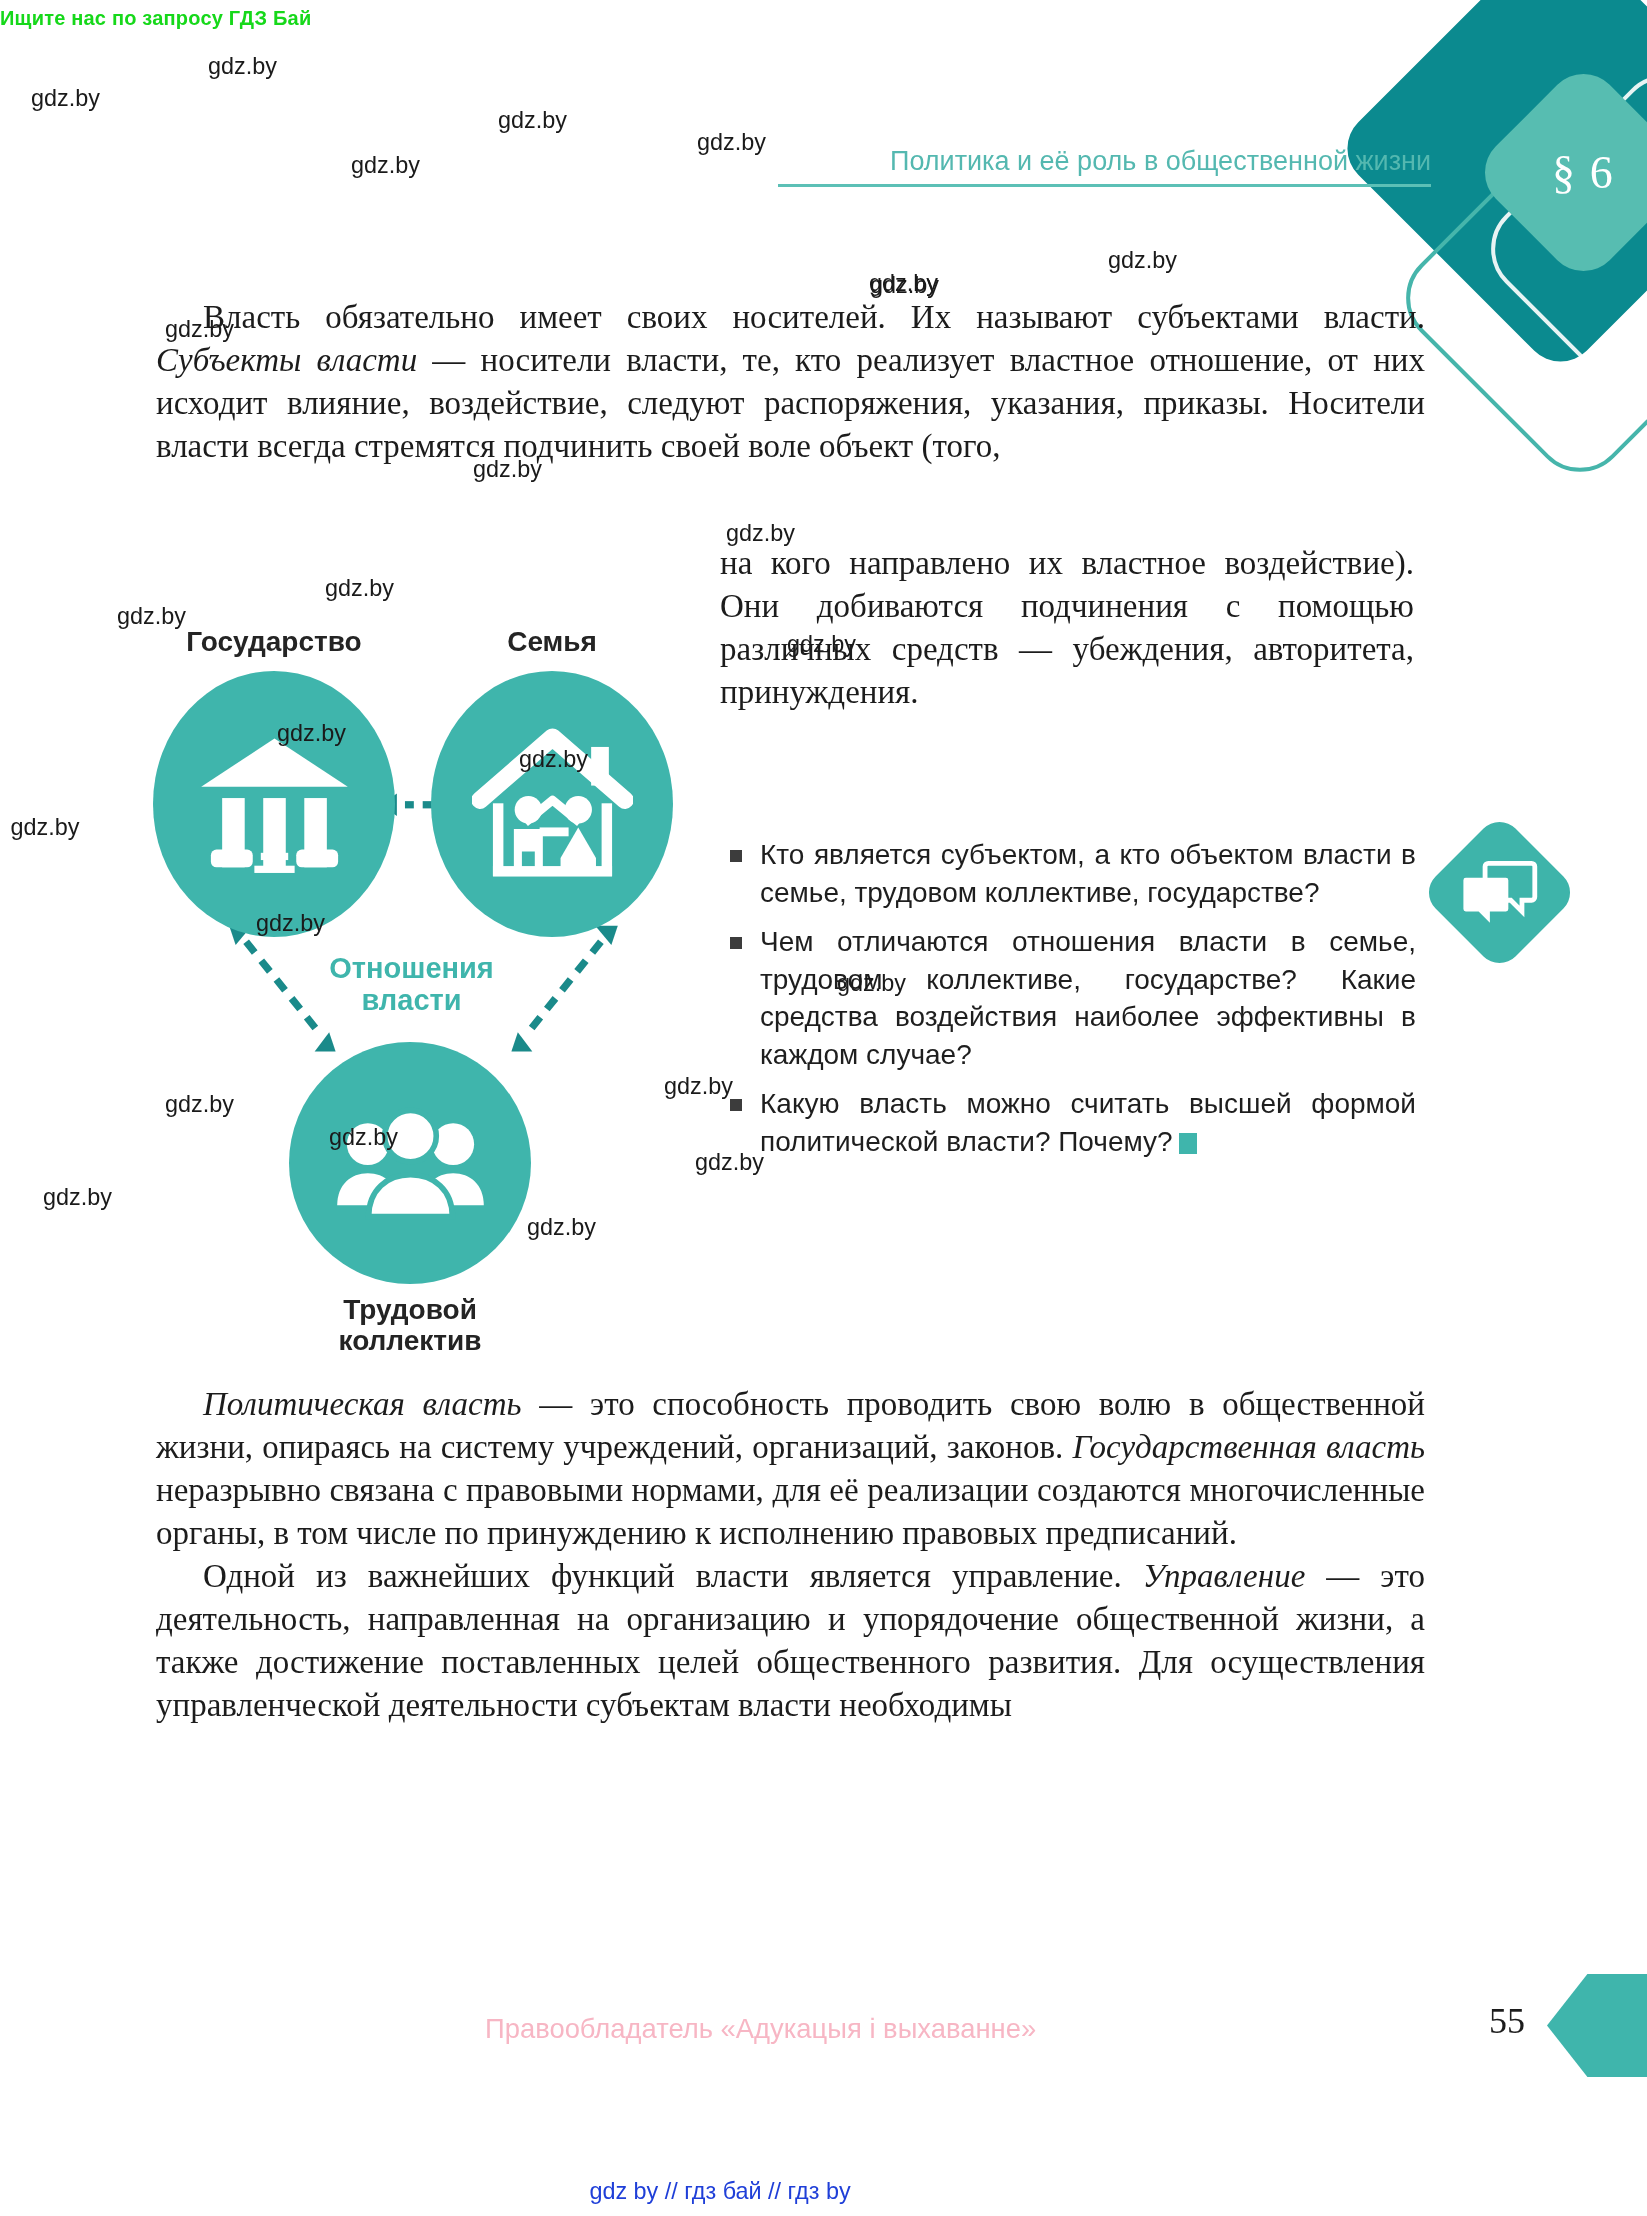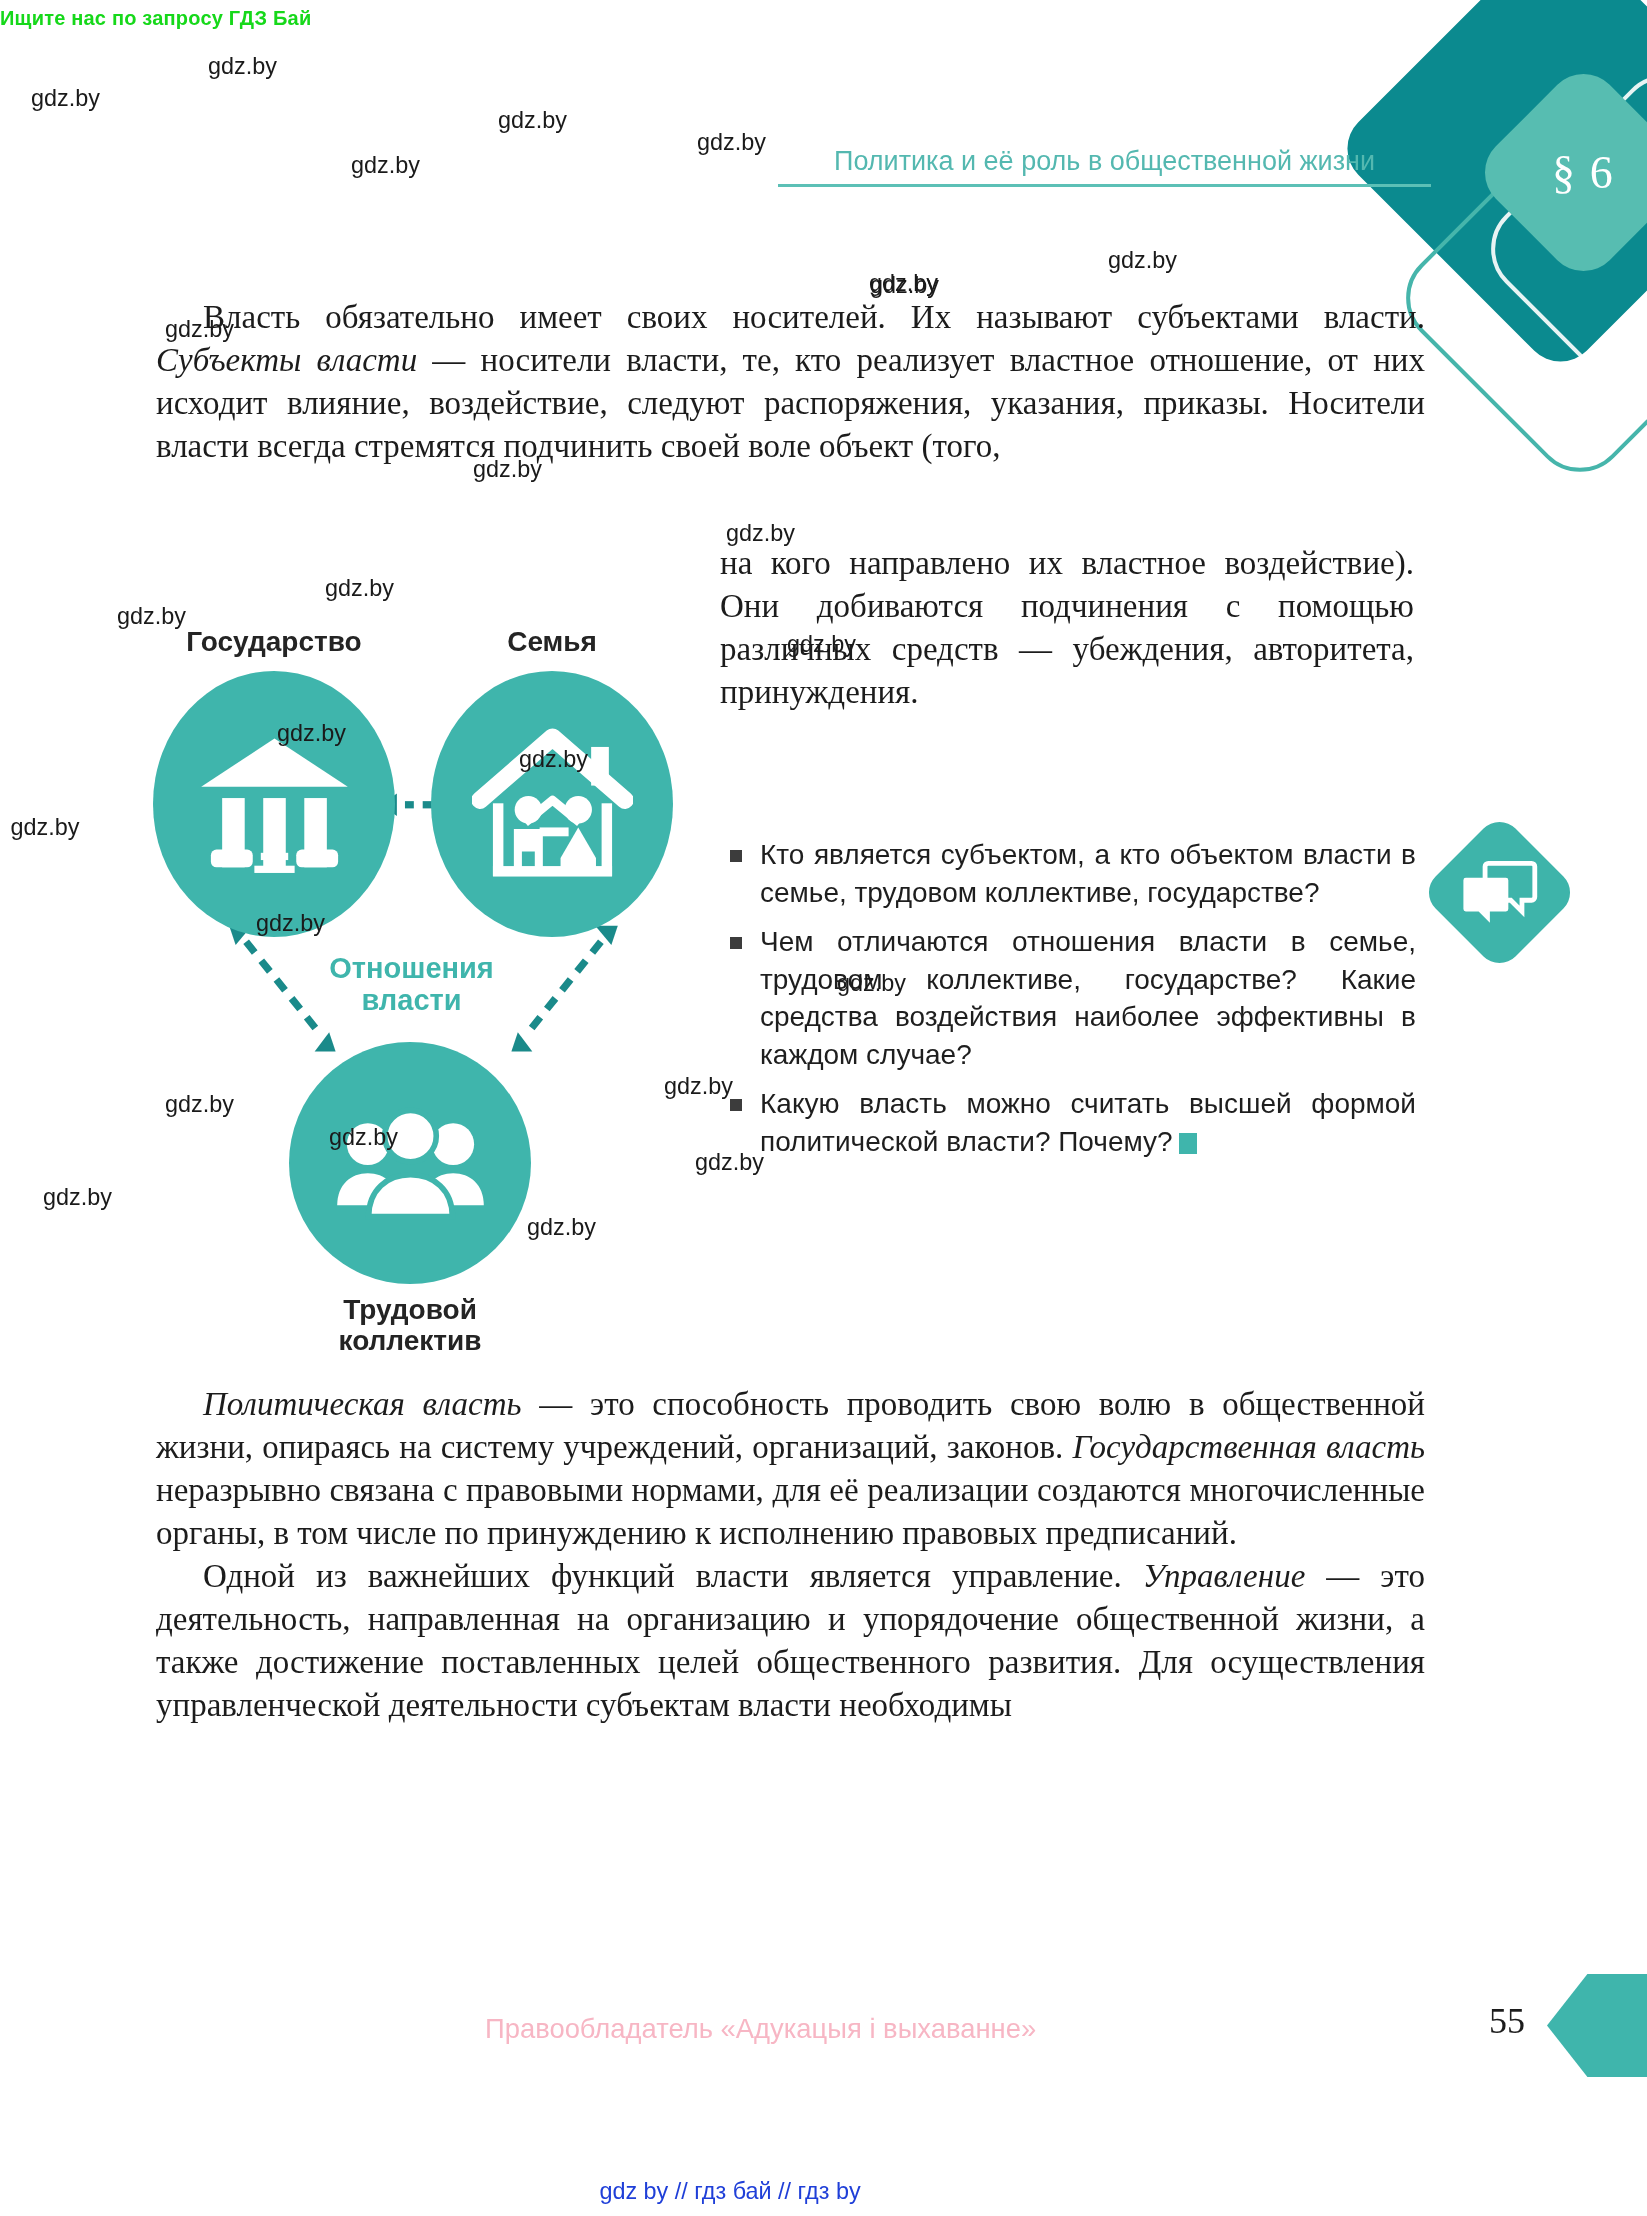--- a/index.html
+++ b/index.html
@@ -62,21 +62,21 @@
     color:#ffffff;
     font-family:"Liberation Serif", serif;
     font-size:46px;
     letter-spacing:1.6px;
     white-space:nowrap;
   }
 
   
   .running-head{
     position:absolute; left:778px; top:146px; width:653px;
-    text-align:center;
+    text-align:right;
   }
   .running-head .rh-title{
     font-family:"Liberation Sans", sans-serif;
     font-size:27px;
     color:#54b8b0;
     white-space:nowrap;
   }
   .running-head .rh-rule{
     margin-top:7.3px;
     height:2.4px;
@@ -237,21 +237,20 @@
     background:#3fb5ac;
     border-radius:24px 0 0 24px;
     clip-path:polygon(40% 0, 100% 0, 100% 100%, 40% 100%, 0 50%);
   }
   .bottom-links{
     position:absolute; left:0; top:2178px; width:1440px;
     text-align:center;
     font-family:"Liberation Sans", sans-serif;
     font-size:23.4px;
     color:#1f3fd8;
-    padding-left:10px;
   }
 
   
   .wm{
     position:absolute;
     font-family:"Liberation Sans", sans-serif;
     font-size:23.4px;
     color:#1a1a1a;
     white-space:nowrap;
     pointer-events:none;

